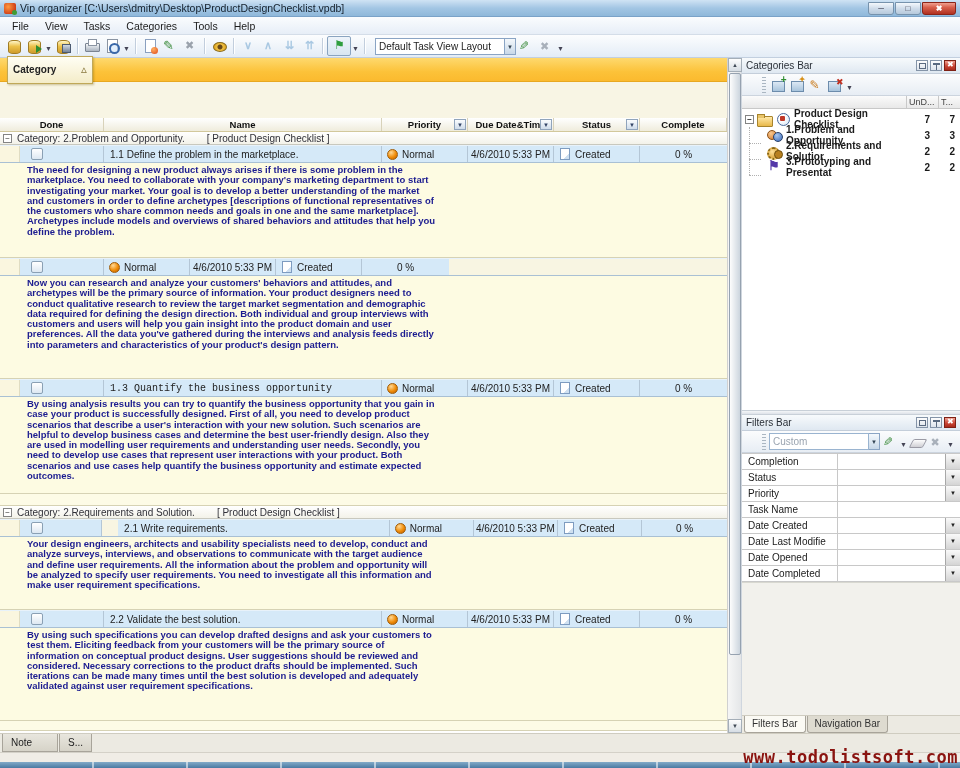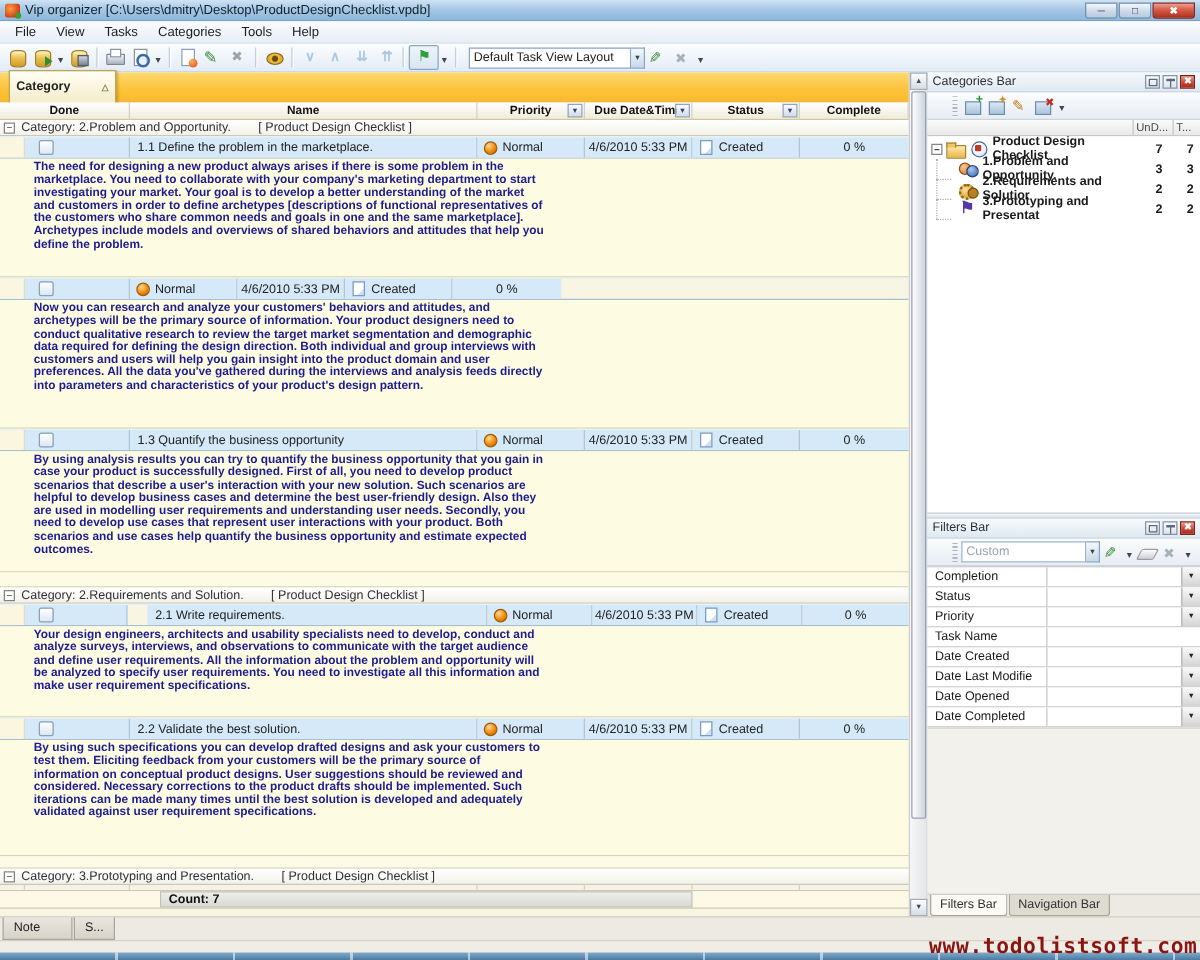--- a/index.html
+++ b/index.html
@@ -58,21 +58,21 @@
   .table-col { width:727px; display:flex; flex-direction:column; background:#f8f5e4; }
   .vscroll { width:14px; background:linear-gradient(90deg,#f6f6f6,#e4e6e8); border-left:1px solid #d0d0d0; position:relative; }
   .sb-btn { position:absolute; left:0; width:14px; height:14px; background:linear-gradient(#fdfdfd,#d6dde4); border:1px solid #a4aeb8; font-size:6px; text-align:center; line-height:13px; color:#404a56; }
   .sb-thumb { position:absolute; left:1px; top:15px; width:12px; height:582px; background:linear-gradient(90deg,#fdfdfd,#ccd5de); border:1px solid #96a2b0; border-radius:2px; }
   .right-col { width:219px; display:flex; flex-direction:column; background:#eef1f5; border-left:1px solid #cfd6de; }
 
   
   .groupband { height:24px; background:linear-gradient(#fed96e,#fcc239 60%,#fbba2e); display:flex; align-items:center; padding-left:7px; border-bottom:1px solid #e8a820; }
   .chip { height:28px; background:linear-gradient(#fffef4,#f4ecc8); border:1px solid #c0a858; display:flex; align-items:center; padding:12px 5px; font-weight:bold; font-size:10px; color:#222; box-shadow:1px 1px 2px rgba(120,90,0,.35);gap:20px; }
   .chip .tri { font-size:7px; color:#8a7a40; margin-left:5px; }
-  .thead { height:14px; display:flex; background:linear-gradient(#ffffff,#efecdc); border-bottom:1px solid #d2c89c; }
+  .thead { height:14px; display:flex; background:linear-gradient(#ffffff,#efecdc); border-bottom:1px solid #d2c89c;margin-top:36px; }
   .th { font-weight:bold; font-size:9.5px; color:#111; text-align:center; line-height:13px; border-right:1px solid #d8d2ba; position:relative; white-space:nowrap; overflow:hidden; }
   .th .fbtn { position:absolute; right:1px; top:1px; width:12px; height:11px; background:linear-gradient(#fafcfe,#cfdcea); border:1px solid #90a4bc; font-size:6px; line-height:10px; color:#346; }
 
   
   .tbody { flex:1; overflow:hidden; background:#f8f5e2; }
   .grow { height:13px; display:flex; align-items:center; background:linear-gradient(#ffffff,#f3f2e9); border-bottom:1px solid #c8c8be; padding-left:3px; }
   .cbox { width:9px; height:9px; border:1px solid #848484; background:#fff; font-size:8px; line-height:7px; text-align:center; color:#333; margin-right:5px; flex:none; }
   .glabel { font-size:10px; color:#303038; }
   .gsuffix { font-size:10px; color:#303038; margin-left:22px; }
   .trow { height:18px; display:flex; border-bottom:1px solid #a9c0d4; border-top:1px solid #e8f2fa; }
@@ -320,21 +320,21 @@
             </div>
           </div>
           <div class="drow" style="height: 103px;">
             <div class="dtext">Now you can research and analyze your customers' behaviors and attitudes, and archetypes will be the primary source of information. Your product designers need to conduct qualitative research to review the target market segmentation and demographic data required for defining the design direction. Both individual and group interviews with customers and users will help you gain insight into the product domain and user preferences. All the data you've gathered during the interviews and analysis feeds directly into parameters and characteristics of your product's design pattern.</div>
           </div>
           <div class="trow">
             <div class="indent"></div>
             <div class="tcell" style="width: 84px;">
               <span class="checkbox"></span>
             </div>
-            <div class="tcell" style="width: 278px;">
+            <div class="tcell" style="width: 278px; font-family: Liberation Mono, monospace;">
               <span style="padding-left: 6px;">1.3 Quantify the business opportunity</span>
             </div>
             <div class="tcell" style="width: 86px;">
               <span class="ball"></span>
               <span>Normal</span>
             </div>
             <div class="tcell" style="width: 86px; justify-content: center;">
               <span>4/6/2010 5:33 PM</span>
             </div>
             <div class="tcell" style="width: 86px;">

